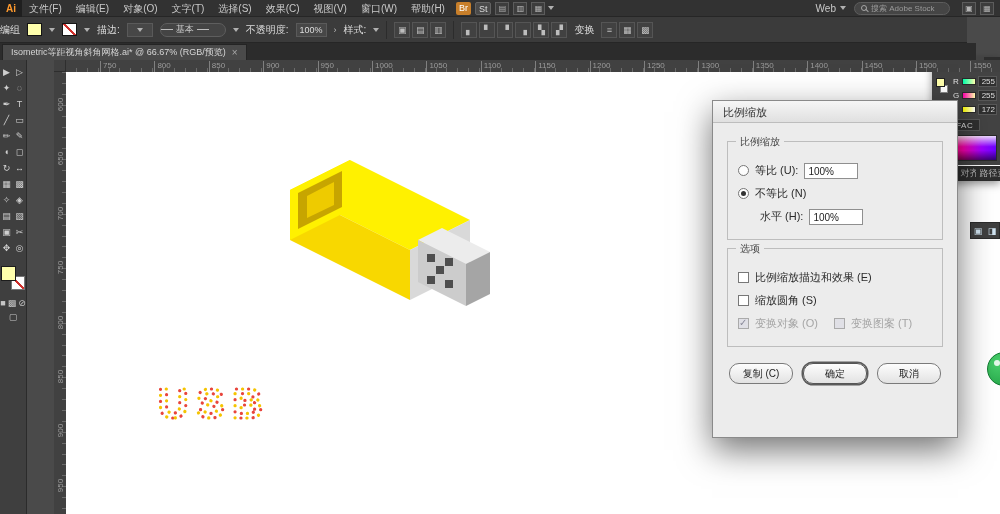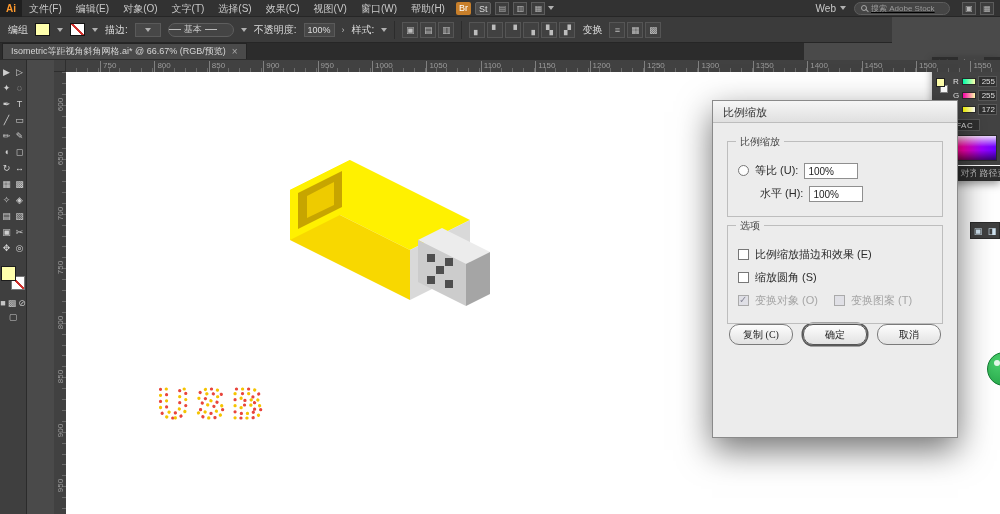--- a/index.html
+++ b/index.html
@@ -12,41 +12,41 @@
   .ai-logo { width:22px; height:17px; background:#1f1f1f; color:#ff9a2e; font-size:10px; font-weight:bold; display:flex; align-items:center; justify-content:center; }
   .menu-items { display:flex; height:17px; align-items:center; }
   .menu-item { padding:0 7px; font-size:10px; color:#c9c9c9; line-height:17px; cursor:default; }
   .badge { font-size:9px; padding:0 3px; height:13px; line-height:13px; border-radius:2px; margin-left:4px; }
   .badge.br { background:#c87f2a; color:#fff; }
   .badge.st { background:#4a4a4a; color:#ddd; border:1px solid #636363; }
   .mini-ico { width:14px; height:13px; margin-left:4px; border:1px solid #5c5c5c; background:#3d3d3d; color:#b5b5b5; font-size:8px; display:flex; align-items:center; justify-content:center; }
   .mb-right { margin-left:auto; display:flex; align-items:center; gap:8px; padding-right:6px; }
   .workspace-dd { font-size:10px; color:#c9c9c9; display:flex; align-items:center; gap:4px; }
   .caret { width:0; height:0; border-left:3px solid transparent; border-right:3px solid transparent; border-top:4px solid #b0b0b0; display:inline-block; }
-  .searchbox { width:96px; height:13px; background:#454545; border:1px solid #5d5d5d; border-radius:7px; display:flex; align-items:center; gap:4px; padding:0 6px;text-decoration:underline; }
+  .searchbox { width:96px; height:13px; background:#454545; border:1px solid #5d5d5d; border-radius:7px; display:flex; align-items:center; gap:4px; padding:0 6px; }
   .mag { width:6px; height:6px; border:1px solid #a5a5a5; border-radius:50%; position:relative; flex:none; }
   .mag::after { content:""; position:absolute; width:4px; height:1px; background:#a5a5a5; transform:rotate(45deg); right:-3px; bottom:-1px; }
   .search-ph { font-size:8px; color:#9a9a9a; white-space:nowrap; overflow:hidden; }
 
   
-  .controlbar { position:absolute; left:0; top:17px; width:892px; height:26px; background:#3b3b3b; border-bottom:1px solid #262626; display:flex; align-items:center; gap:7px; padding:0 8px; z-index:49; }
+  .controlbar { position:absolute; left:0; top:17px; width:967px; height:26px; background:#3b3b3b; border-bottom:1px solid #262626; display:flex; align-items:center; gap:7px; padding:0 0; z-index:49; }
   .cb-label { font-size:10px; color:#dcdcdc; white-space:nowrap; }
   .swatch { width:15px; height:13px; border:1px solid #141414; }
   .swatch.fill { background:var(--fill_swatch); }
   .swatch.stroke { background:#fff; background-image:linear-gradient(45deg,transparent 43%,#d0312d 43%,#d0312d 57%,transparent 57%); }
   .cb-field { min-width:26px; height:14px; background:#474747; border:1px solid #5a5a5a; color:#ddd; font-size:9px; display:flex; align-items:center; justify-content:center; padding:0 3px; }
   .brush-pill { width:66px; height:14px; border:1px solid #5e5e5e; border-radius:7px; background:#444; color:#ccc; font-size:9px; display:flex; align-items:center; justify-content:flex-start; gap:3px; }
   .brush-pill::before,.brush-pill::after { content:""; width:12px; height:1px; background:#bbb; }
   .cb-sep { width:1px; height:18px; background:#2c2c2c; }
   .icon-group { display:flex; gap:2px; }
   .gbtn { width:16px; height:16px; background:#414141; border:1px solid #555; color:#bdbdbd; font-size:9px; display:flex; align-items:center; justify-content:center; }
   .chev { font-size:9px; color:#bbb; }
 
   
-  .tabbar { position:absolute; left:0; top:43px; width:804px; height:17px; background:#2c2c2c; display:flex; align-items:flex-start; z-index:48; }
+  .tabbar { position:absolute; left:0; top:43px; width:976px; height:17px; background:#2c2c2c; display:flex; align-items:center; z-index:48; }
   .doctab { height:16px; background:#4a4a4a; border:1px solid #242424; border-bottom:none; display:flex; align-items:center; gap:6px; padding:0 8px; margin-left:2px; }
   .doctab-title { font-size:9px; color:#d6d6d6; white-space:nowrap; }
   .doctab-close { font-size:10px; color:#a8a8a8; cursor:default; }
 
   
   .toolbar { position:absolute; left:0; top:60px; width:27px; bottom:0; background:#3f3f3f; border-right:1px solid #2b2b2b; z-index:40; display:flex; flex-direction:column; align-items:center; padding-top:4px; }
   .tools-grid { display:grid; grid-template-columns:13px 13px; }
   .tool { width:13px; height:16px; color:#cfcfcf; font-size:9px; display:flex; align-items:center; justify-content:center; cursor:default; }
   .fs-widget { position:relative; width:24px; height:24px; margin-top:10px; }
   .fs-widget .fill-sw { position:absolute; left:0; top:0; width:15px; height:15px; background:var(--fill_swatch); border:1px solid #1c1c1c; }
@@ -108,21 +108,21 @@
   .drow.indent { padding-left:22px; }
   .dlbl { margin-right:6px; white-space:nowrap; }
   .dlbl.disabled { color:#a5a5a5; }
   .radio { width:11px; height:11px; border:1px solid #777; border-radius:50%; background:#fdfdfd; margin-right:6px; position:relative; flex:none; }
   .radio.checked::after { content:""; position:absolute; left:2px; top:2px; width:5px; height:5px; border-radius:50%; background:#333; }
   .checkbox { width:11px; height:11px; border:1px solid #777; background:#fff; margin-right:6px; position:relative; flex:none; font-size:10px; }
   .checkbox.checked::after { content:"✓"; position:absolute; left:0px; top:-2px; color:#222; }
   .checkbox.disabled { border-color:#aaa; background:#e0e0e6; }
   .checkbox.disabled.checked::after { color:#8a8a9a; }
   .tfield { display:inline-block; width:54px; height:16px; line-height:14px; background:#fff; border:1px solid #8f8f8f; font-size:10px; padding:1px 3px; color:#222; }
-  .btnrow { display:flex; justify-content:space-between; padding:0 2px;font-family:Liberation Serif, serif; }
+  .btnrow { display:flex; justify-content:space-between; margin-top:16px; padding:0 2px; }
   .dbtn { min-width:64px; height:21px; border:1px solid #7a7a7a; border-radius:10px; background:linear-gradient(#fdfdfd,#e2e2e2); font-size:10px; color:#222; display:flex; align-items:center; justify-content:center; cursor:default; }
   .dbtn.default { border:1px solid #555; box-shadow:0 0 0 1.5px #5a5a5a; }
 </style>
 </head>
 <body>
 
 <div id="app">
 
   <div class="menubar">
     <div class="ai-logo">Ai</div>
@@ -366,20 +366,24 @@
   <div class="dialog">
     <div class="dlg-title">比例缩放</div>
     <div class="dlg-body">
       <div class="group">
         <span class="gtitle">比例缩放</span>
         <div class="drow">
           <span class="radio"></span>
           <span class="dlbl">等比 (U):</span>
           <span class="tfield">100%</span>
         </div>
+        <div class="drow">
+          <span class="radio checked"></span>
+          <span class="dlbl">不等比 (N)</span>
+        </div>
         <div class="drow indent">
           <span class="dlbl">水平 (H):</span>
           <span class="tfield">100%</span>
         </div>
       </div>
       <div class="group">
         <span class="gtitle">选项</span>
         <div class="drow">
           <span class="checkbox"></span>
           <span class="dlbl">比例缩放描边和效果 (E)</span>

